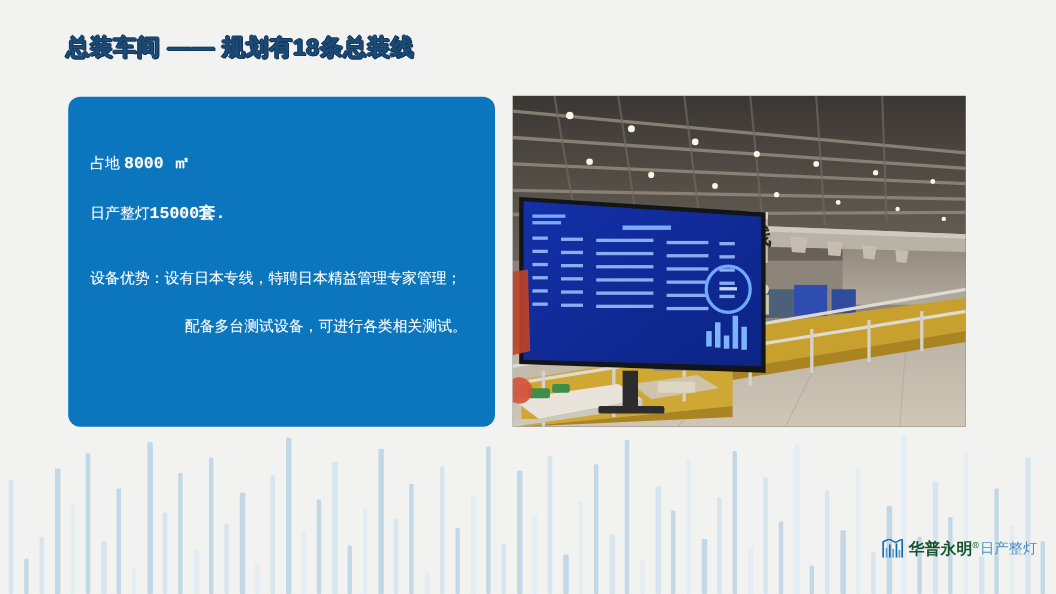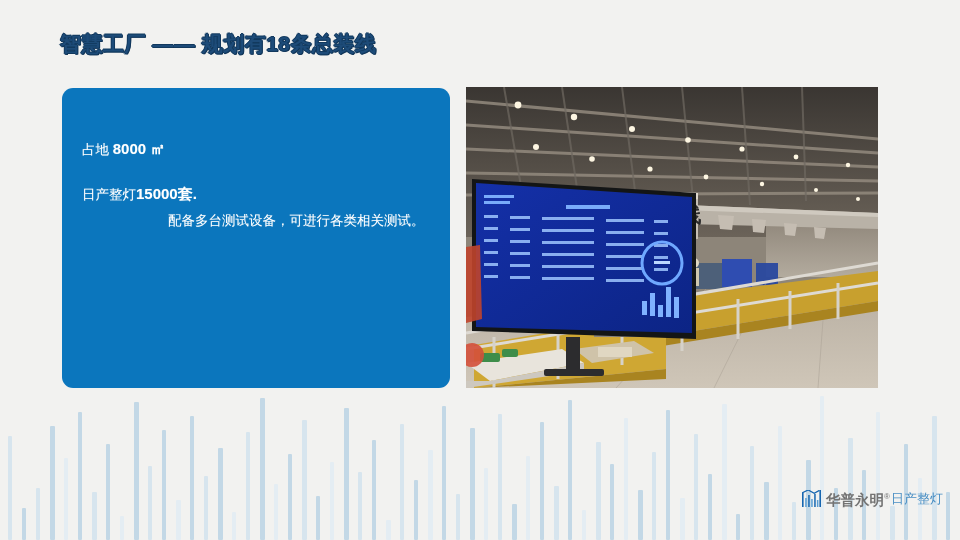--- a/index.html
+++ b/index.html
@@ -50,24 +50,25 @@
     padding: 52px 16px 20px 20px;
     color: #ffffff;
   }
   .info-line {
     font-size: 13.5px;
     line-height: 18px;
     margin-bottom: 26px;
     white-space: nowrap;
     text-shadow: 0 0 1px rgba(255,255,255,0.35);
   }
-  .info-line.tight { margin-bottom: 8px; }
+  .info-line.tight { margin-bottom: 40px; }
   .info-line .bignum {
     font-weight: bold;
     font-size: 15px;
+    font-family: Liberation Mono, monospace;
   }
   .info-line.indent {
     padding-left: 86px;
     margin-bottom: 18px;
   }
   .info-line.last { margin-bottom: 0; }
 
   
   .photo {
     position: absolute;
@@ -108,21 +109,21 @@
   }
   .logo-mark {
     width: 19px;
     height: 17px;
     margin-right: 5px;
     position: relative;
   }
   .logo-text-main {
     font-size: 14.5px;
     font-weight: bold;
-    color: #737373;
+    color: #14532d;
     letter-spacing: 0px;
     line-height: 17px;
   }
   .logo-sup {
     font-size: 8px;
     vertical-align: super;
     font-weight: normal;
   }
   .logo-text-sub {
     font-size: 13px;
@@ -130,32 +131,35 @@
     letter-spacing: 0px;
     line-height: 17px;
     margin-left: 1px;
   }
 </style>
 </head>
 <body>
 
 <div class="slide">
 
-  <div class="title">智慧工厂 —— 规划有18条总装线</div>
+  <div class="title">总装车间 —— 规划有18条总装线</div>
 
   <div class="info-panel">
 
     <div class="info-line">
       <span>占地 </span><span class="bignum">8000 ㎡</span><span></span>
     </div>
 
     <div class="info-line tight">
       <span>日产整灯</span><span class="bignum">15000</span><span class="bignum">套.</span>
     </div>
 
+    <div class="info-line">
+      <span>设备优势：设有日本专线，特聘日本精益管理专家管理；</span>
+    </div>
 
 
     <div class="info-line indent last">
       <span>配备多台测试设备，可进行各类相关测试。</span>
     </div>
 
   </div>
 
   <div class="photo">
     <svg width="412" height="301" viewBox="0 0 412 301" xmlns="http://www.w3.org/2000/svg">

